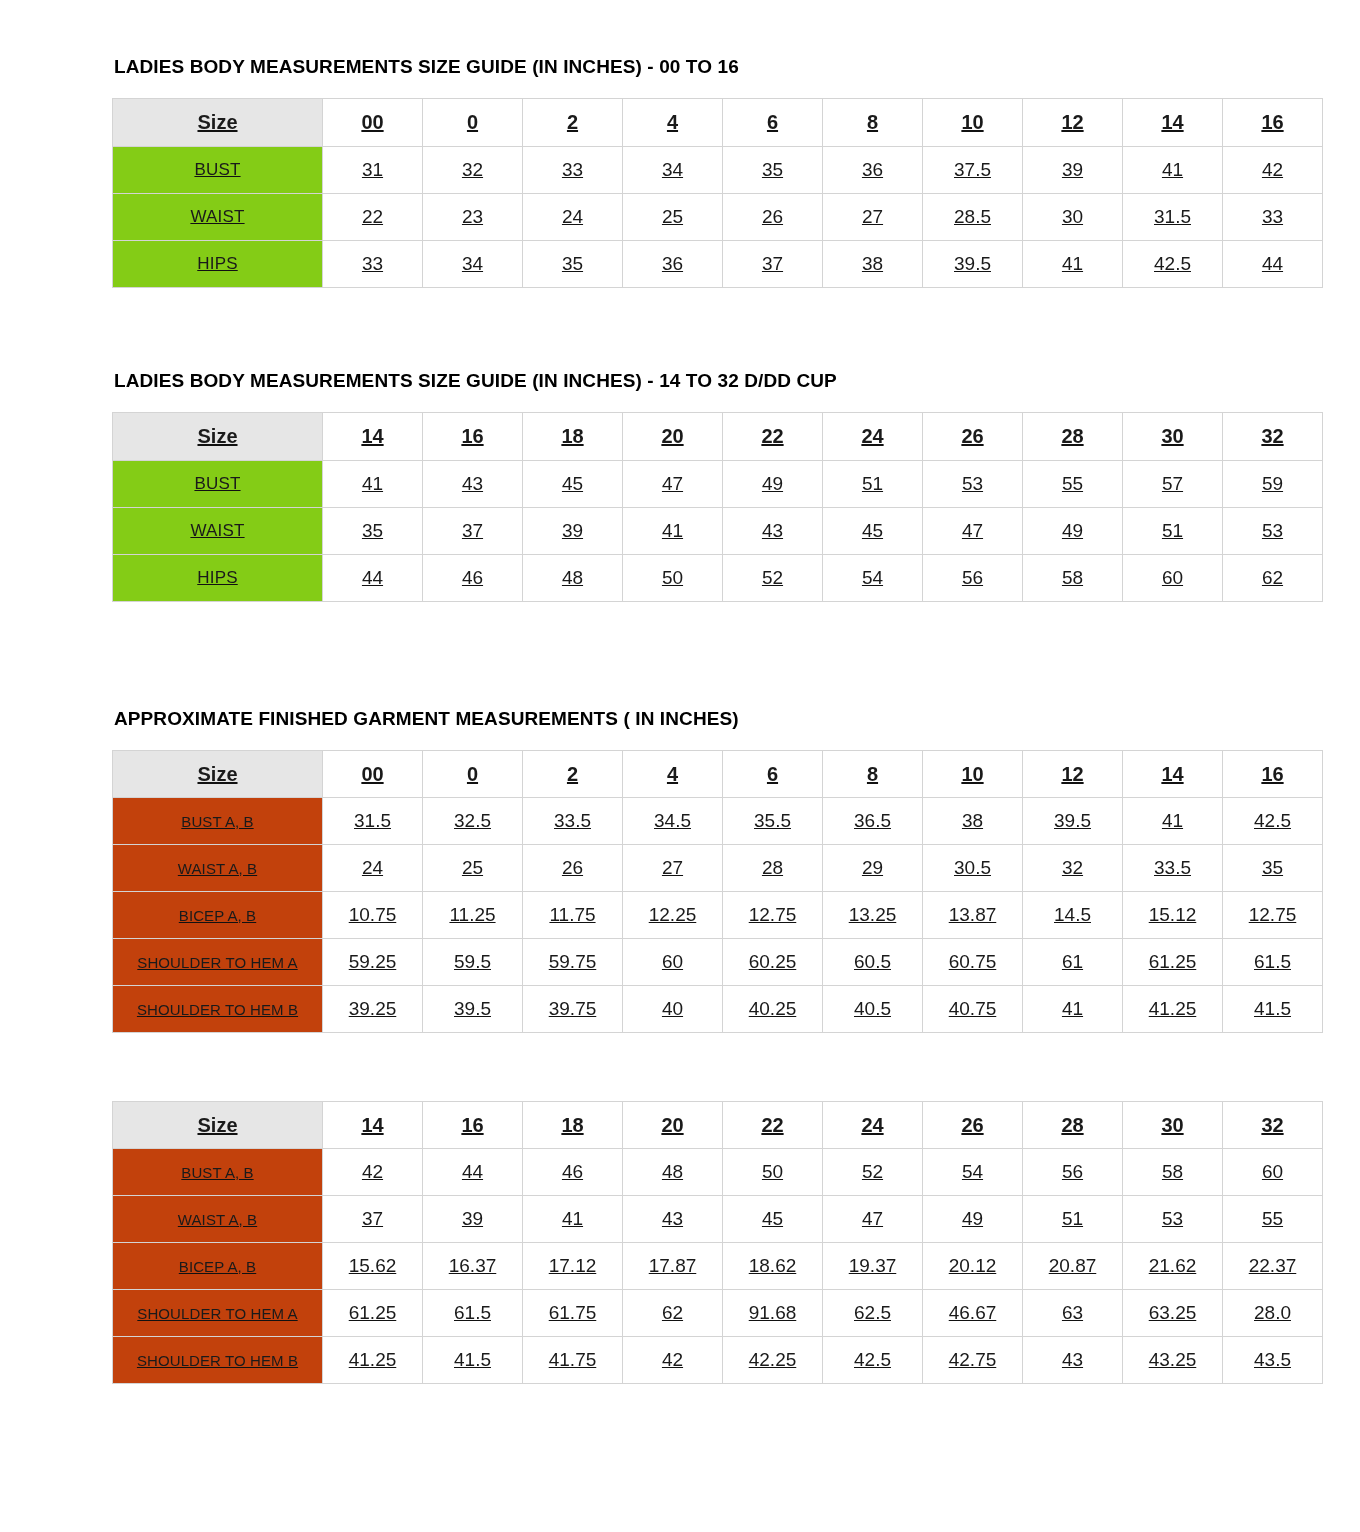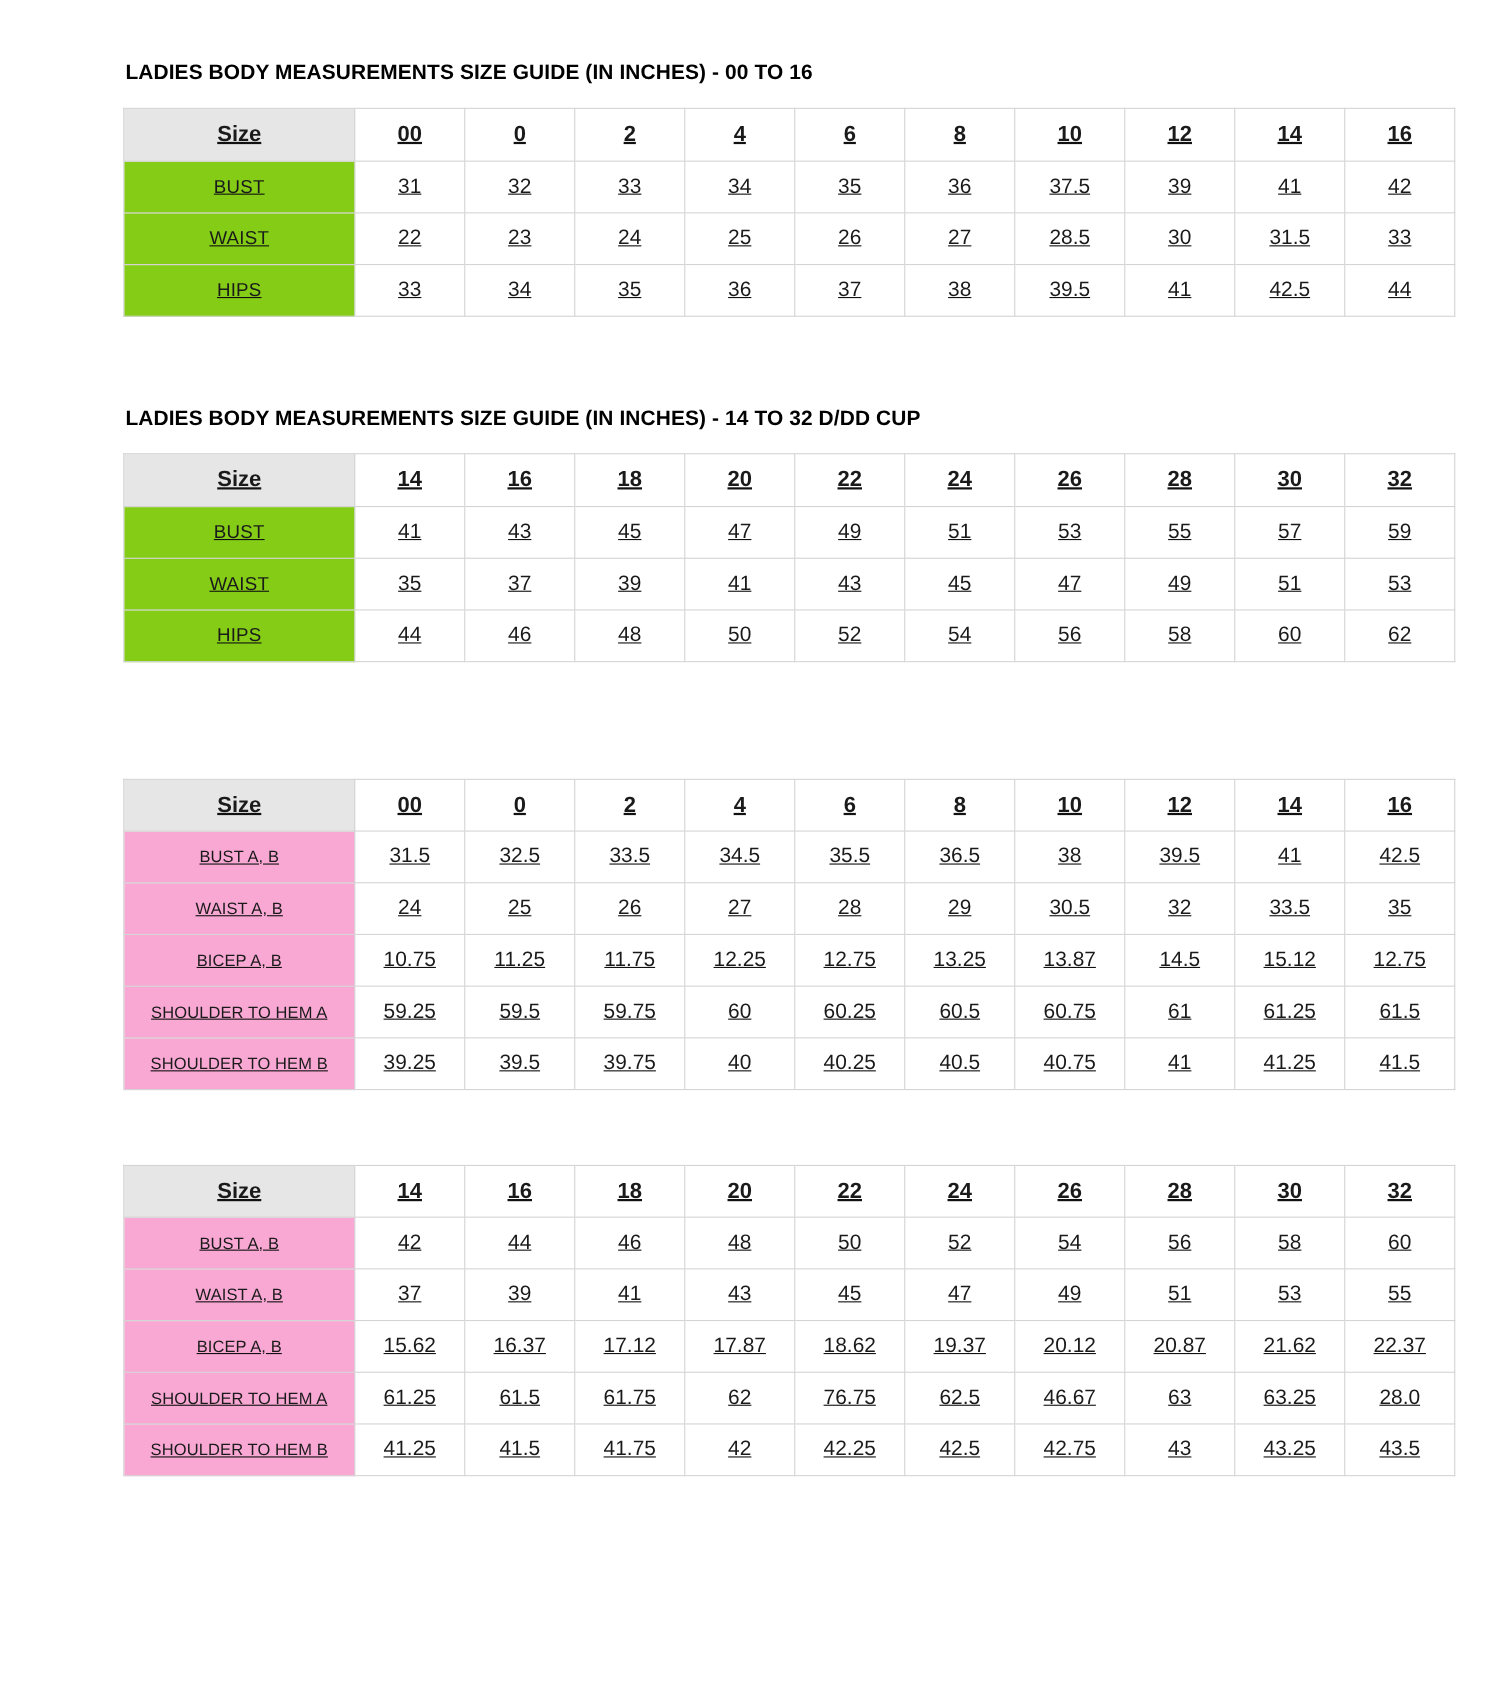--- a/index.html
+++ b/index.html
@@ -73,21 +73,21 @@
     font-weight: bold;
     height: 44px;
   }
   .t-garment th.hdr-size {
     background: #ffffff;
     font-size: 20px;
     font-weight: bold;
     height: 44px;
   }
   .t-garment td.row-label {
-    background: #f9a8d4;
+    background: #c2410c;
     font-size: 15px;
     height: 44px;
     letter-spacing: 0.1px;
     white-space: nowrap;
   }
   .t-garment td.val {
     font-size: 19px;
     height: 44px;
   }
   .col-label { width: 210px; }
@@ -249,20 +249,21 @@
           <td class="val">60</td>
           <td class="val">62</td>
         </tr>
       </tbody>
     </table>
   </div>
 
   <div class="gap-xl"></div>
 
   <div class="section">
+    <h2 class="section-title">APPROXIMATE FINISHED GARMENT MEASUREMENTS ( IN INCHES)</h2>
     <table class="size-table t-garment">
       <colgroup>
         <col class="col-label">
           <col class="col-val">
           <col class="col-val">
           <col class="col-val">
           <col class="col-val">
           <col class="col-val">
         <col class="col-val">
           <col class="col-val">
@@ -426,21 +427,21 @@
           <td class="val">20.87</td>
           <td class="val">21.62</td>
           <td class="val">22.37</td>
         </tr>
         <tr>
           <td class="row-label">SHOULDER TO HEM A</td>
           <td class="val">61.25</td>
           <td class="val">61.5</td>
           <td class="val">61.75</td>
           <td class="val">62</td>
-          <td class="val">76.75</td>
+          <td class="val">91.68</td>
           <td class="val">62.5</td>
           <td class="val">46.67</td>
           <td class="val">63</td>
           <td class="val">63.25</td>
           <td class="val">28.0</td>
         </tr>
         <tr>
           <td class="row-label">SHOULDER TO HEM B</td>
           <td class="val">41.25</td>
           <td class="val">41.5</td>

